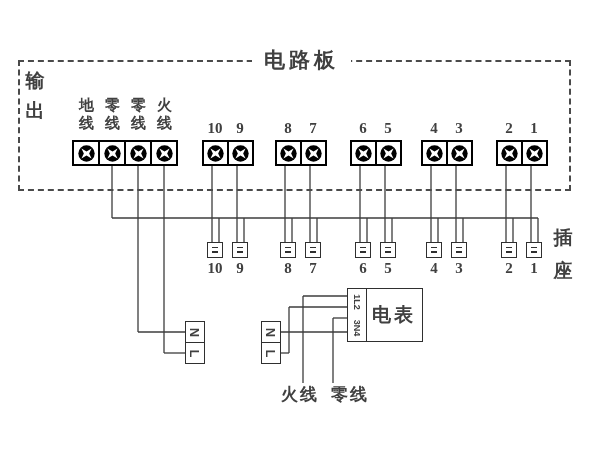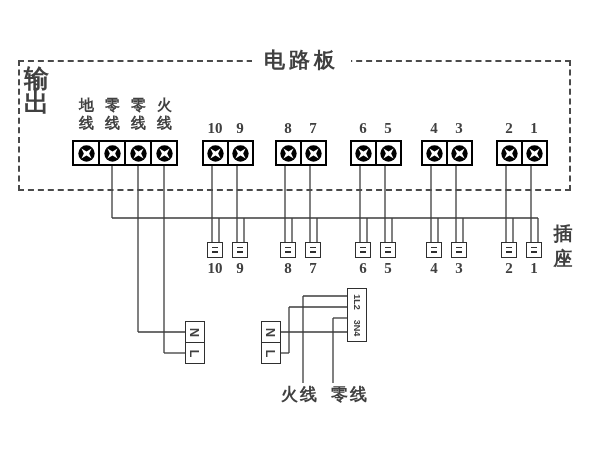--- a/index.html
+++ b/index.html
@@ -6,22 +6,22 @@
   #canvas{position:relative;width:600px;height:450px;background:#fff;overflow:hidden;
           font-family:"Liberation Sans",sans-serif;color:#404040;}
   #wires{position:absolute;left:0;top:0;width:600px;height:450px;}
 
   .dashed-board{position:absolute;left:18px;top:60px;width:549px;height:127px;
                 border:2px dashed #4a4a4a;}
   .board-title{position:absolute;left:252px;top:45px;background:#fff;padding:1px 12px;
                font-size:21px;font-weight:bold;letter-spacing:4px;z-index:3;}
 
   .vtext{position:absolute;word-break:break-all;font-weight:bold;text-align:center;}
-  .out-label{left:24px;top:66px;width:22px;font-size:25px;line-height:24px;}
-  .socket-label{left:552px;top:221px;width:22px;font-size:19px;line-height:25px;}
+  .out-label{left:24px;top:66px;width:22px;font-size:19px;line-height:30px;}
+  .socket-label{left:552px;top:221px;width:22px;font-size:19px;line-height:33px;}
   .col-label{top:96px;width:17px;font-size:15px;line-height:18px;}
 
   .tblock{position:absolute;top:140px;display:flex;border:2px solid #000;background:#fff;z-index:2;}
   .tcell{width:24px;height:22px;display:flex;align-items:center;justify-content:center;background:#fff;}
   .tcell + .tcell{border-left:2px solid #000;}
   .pair .tcell{width:23px;}
   .screw{display:block;width:19px;height:19px;}
 
   .num{position:absolute;width:24px;text-align:center;font-family:"Liberation Serif",serif;
        font-weight:bold;font-size:15px;}
@@ -254,17 +254,18 @@
   </div>
 
   <div class="box meter-strip">
     <span>
         <i class="rot90" style="font-style:normal;">1L2</i>
       </span>
     <span>
         <i class="rot90" style="font-style:normal;">3N4</i>
       </span>
   </div>
+  <div class="box meter-main">电表</div>
 
   <div class="supply-label" style="left:281px;">火线</div>
   <div class="supply-label" style="left:331px;">零线</div>
 
 </div>
 
 </body></html>

